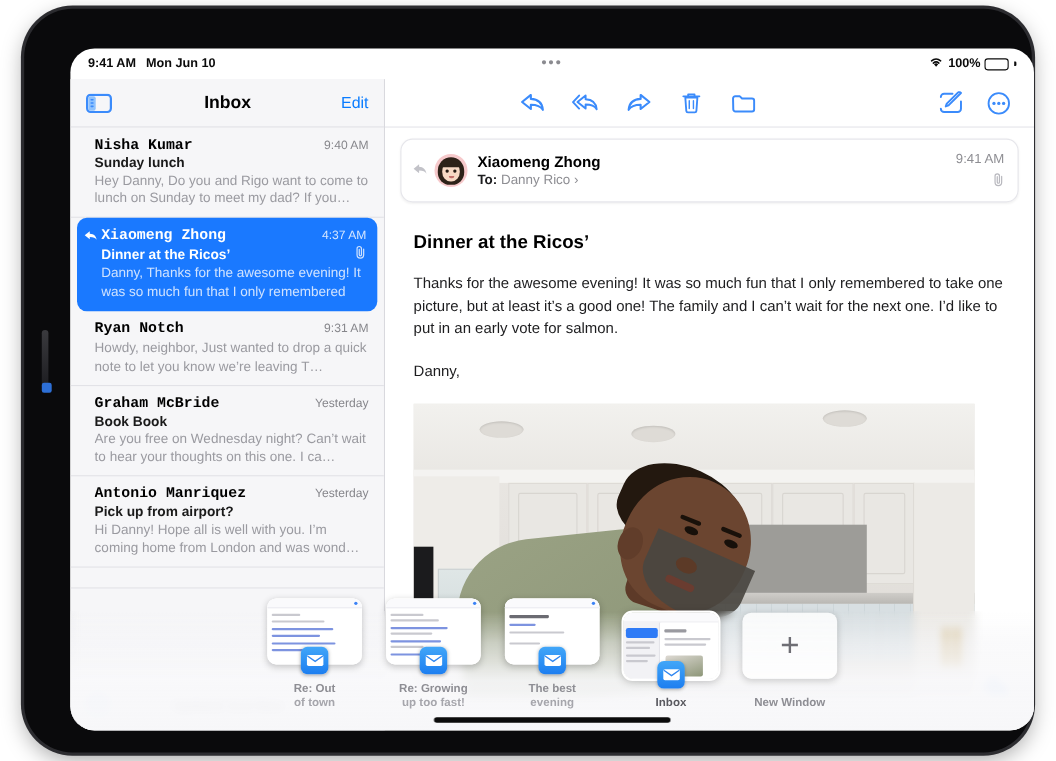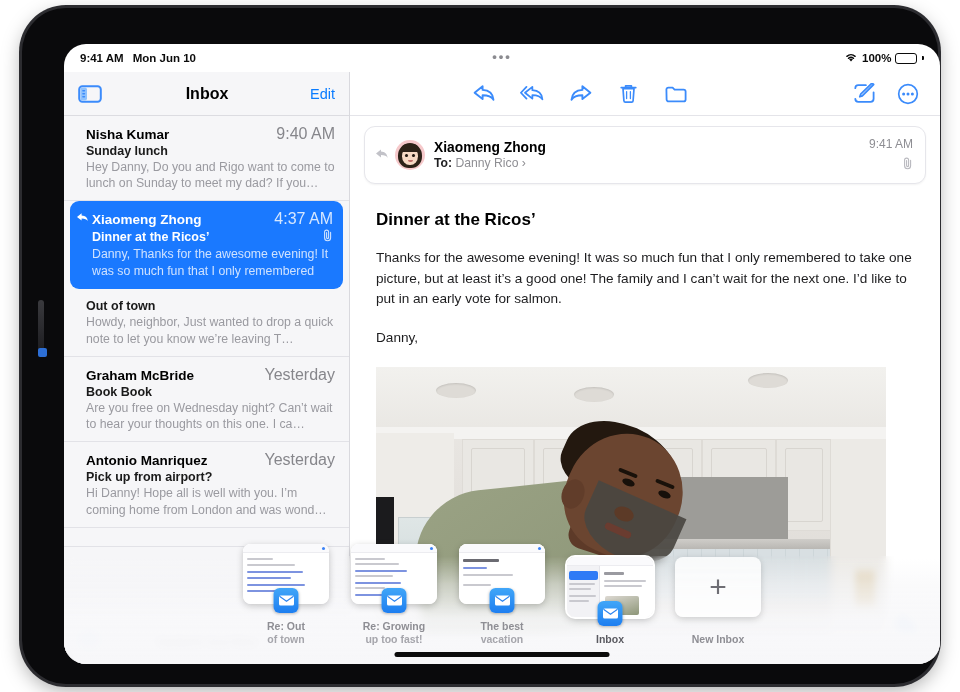--- a/index.html
+++ b/index.html
@@ -102,23 +102,23 @@
   .msg-row.selected {
     background: #1a79ff;
     border-radius: 9px;
     margin: 0 6px;
     border-bottom: none;
     padding: 9px 10px 10px 22px;
   }
   .msg-line1 { display: flex; align-items: baseline; }
   .msg-sender {
     font-size: 13.5px; font-weight: bold; color: #000;
-    flex: 1; white-space: nowrap; overflow: hidden; text-overflow: ellipsis;
-  }
-  .msg-time { font-size: 16px; color: #86868b; margin-left: 6px; white-space: nowrap; }
+    flex: 1; white-space: nowrap; overflow: hidden; text-overflow: ellipsis; font-family: Liberation Mono, monospace;
+  }
+  .msg-time { font-size: 11px; color: #86868b; margin-left: 6px; white-space: nowrap; }
   .msg-line2 { display: flex; align-items: center; margin-top: 1px; }
   .msg-subject {
     font-size: 12.5px; font-weight: bold; color: #1a1a1a;
     flex: 1; white-space: nowrap; overflow: hidden; text-overflow: ellipsis;
   }
   .msg-preview {
     font-size: 12.3px; color: #9a9aa0; line-height: 1.32; margin-top: 1px;
     max-height: 33px; overflow: hidden;
   }
   .selected .msg-sender, .selected .msg-subject { color: #ffffff; }
@@ -388,23 +388,24 @@
               <span class="clip">
                 <svg width="10" height="13" viewBox="0 0 10 13">
                     <path d="M7.6 3.4v5.3a3 3 0 0 1-6 0V3.1a2 2 0 1 1 4 0v5.5a1 1 0 1 1-2 0V3.6" fill="none" stroke="#cfe2ff" stroke-width="1.1" stroke-linecap="round"></path>
                   </svg>
               </span>
             </div>
             <div class="msg-preview">Danny, Thanks for the awesome evening! It was so much fun that I only remembered t…</div>
           </div>
 
           <div class="msg-row">
-            <div class="msg-line2">
-                <span class="msg-subject">Out of town</span>
-              </div>
+            <div class="msg-line1">
+              <span class="msg-sender">Ryan Notch</span>
+              <span class="msg-time">9:31 AM</span>
+            </div>
             <div class="msg-preview">Howdy, neighbor, Just wanted to drop a quick note to let you know we’re leaving T…</div>
           </div>
 
 
           <div class="msg-row">
             <div class="msg-line1">
               <span class="msg-sender">Graham McBride</span>
               <span class="msg-time">Yesterday</span>
             </div>
             <div class="msg-line2">
@@ -652,21 +653,21 @@
           </div>
           <div class="mail-badge">
             <svg width="16" height="11" viewBox="0 0 16 11">
                 <rect x=".5" y=".5" width="15" height="10" rx="1.6" fill="#fff"></rect>
                 <path d="M1 1.3 8 6.2l7-4.9" fill="none" stroke="#2f86f0" stroke-width="1.2"></path>
               </svg>
           </div>
         </div>
         <div class="win-label">
           <div>The best</div>
-          <div class="l2">vacation</div>
+          <div class="l2">evening</div>
         </div>
       </div>
 
       <div class="win-item current">
         <div class="win-thumb current">
           <div class="thumb-inner">
             <span class="t-topbar"></span>
             <span class="t-mini-left"></span>
             <span class="t-mini-sel"></span>
             <span class="t-tiny" style="left:2px;top:26px;width:26px;"></span>
@@ -690,21 +691,21 @@
           <div>Inbox</div>
           <div class="l2"></div>
         </div>
       </div>
 
       <div class="win-item">
         <div class="plus-thumb">
           <span class="plus-sign">+</span>
         </div>
         <div class="win-label">
-          <div>New Inbox</div>
+          <div>New Window</div>
           <div class="l2"></div>
         </div>
       </div>
     </div>
 
     <div id="screen-bottom">
       <div id="home-indicator"></div>
     </div>
 
   </div>

